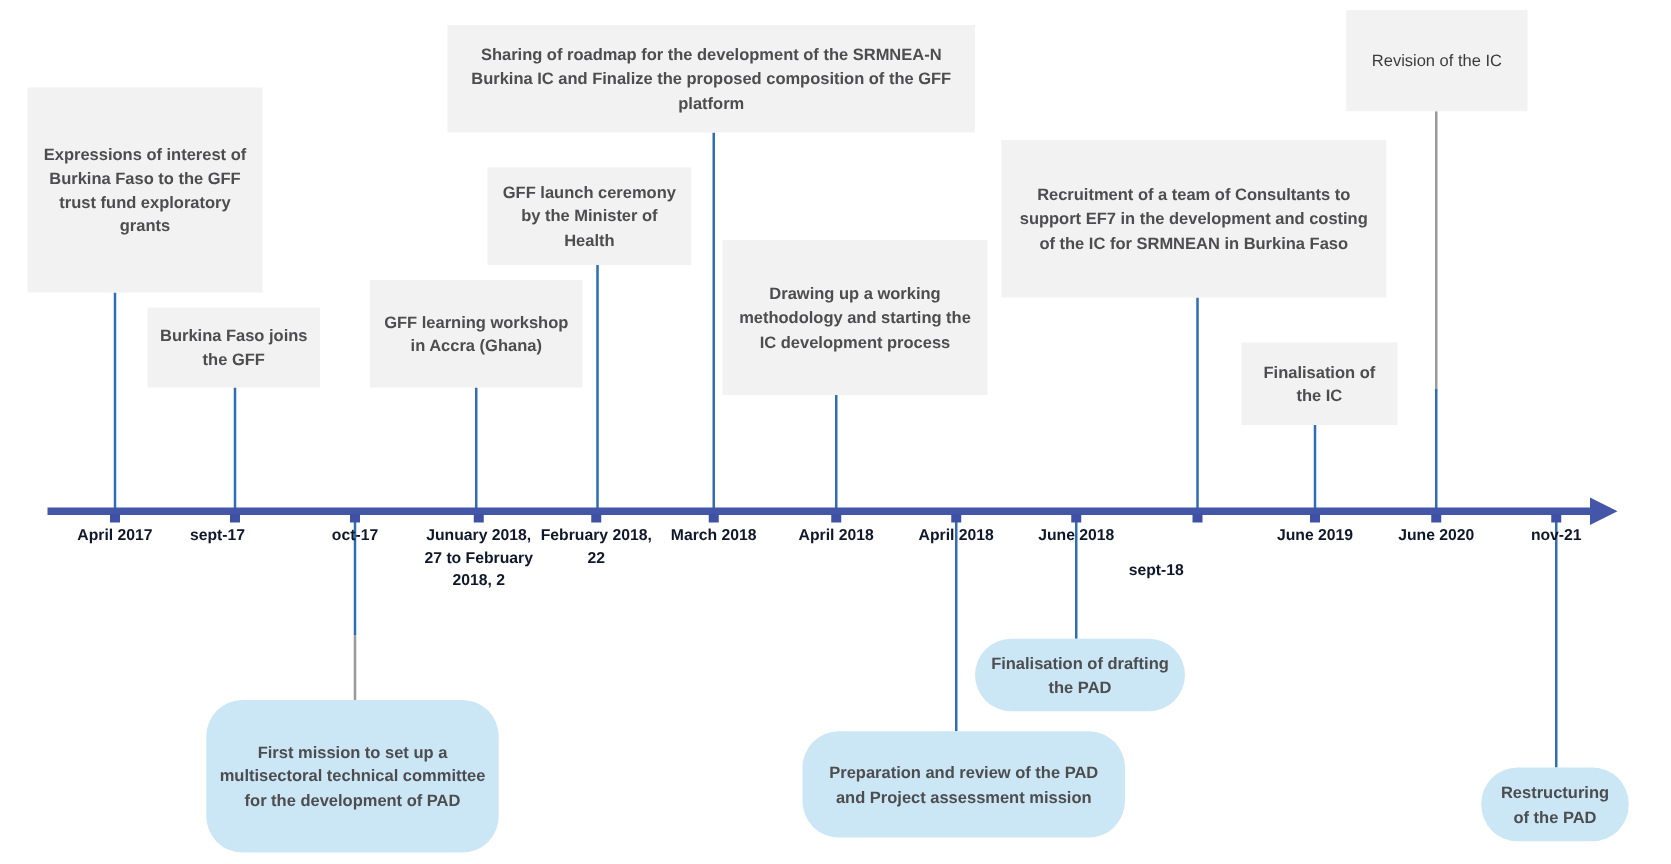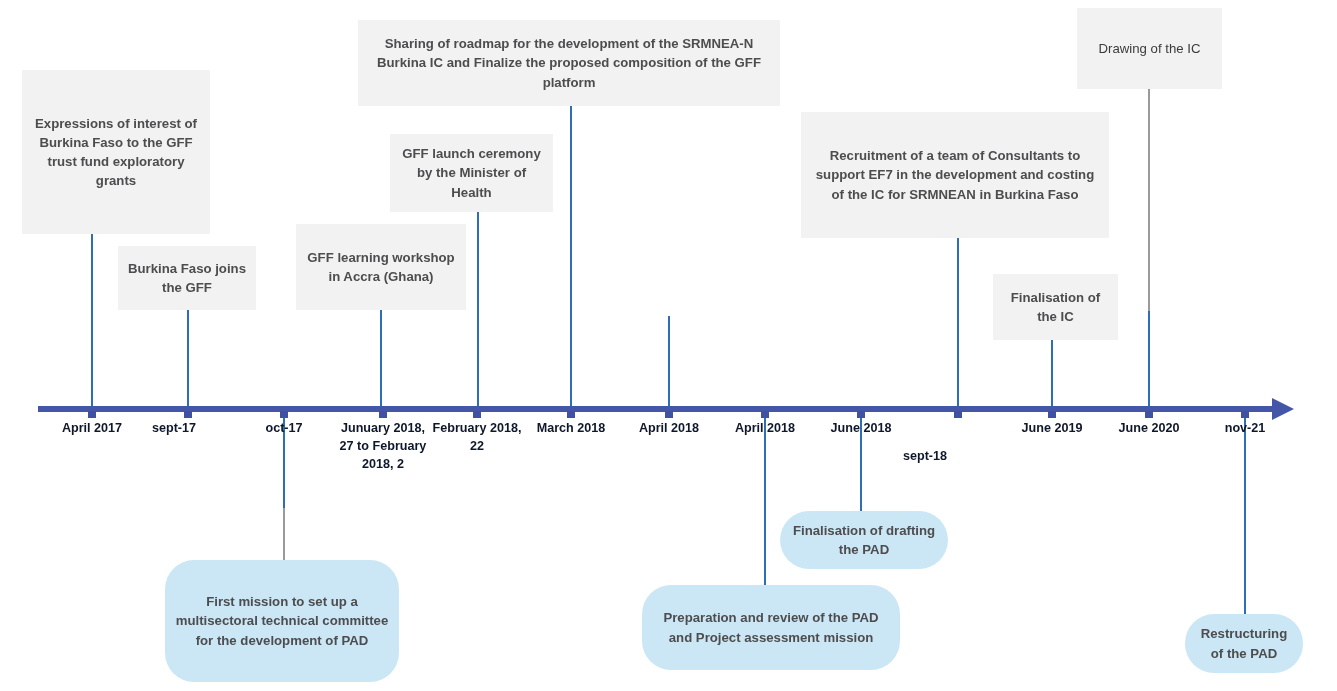--- a/index.html
+++ b/index.html
@@ -109,26 +109,27 @@
   <div class="box gray" style="left:22px; top:70px; width:188px; height:164px;">Expressions of interest of Burkina Faso to the GFF trust fund exploratory grants</div>
 
   <div class="box gray" style="left:118px; top:246px; width:138px; height:64px;">Burkina Faso joins the GFF</div>
 
   <div class="box gray" style="left:296px; top:224px; width:170px; height:86px;">GFF learning workshop in Accra (Ghana)</div>
 
   <div class="box gray" style="left:358px; top:20px; width:422px; height:86px;">Sharing of roadmap for the development of the SRMNEA-N Burkina IC and Finalize the proposed composition of the GFF platform</div>
 
   <div class="box gray" style="left:390px; top:134px; width:163px; height:78px;">GFF launch ceremony by the Minister of Health</div>
 
+  <div class="box gray" style="left:578px; top:192px; width:212px; height:124px;">Drawing up a working methodology and starting the IC development process</div>
 
   <div class="box gray" style="left:801px; top:112px; width:308px; height:126px;">Recruitment of a team of Consultants to support EF7 in the development and costing of the IC for SRMNEAN in Burkina Faso</div>
 
   <div class="box gray" style="left:993px; top:274px; width:125px; height:66px;">Finalisation of the IC</div>
 
-  <div class="box gray light-weight" style="left:1077px; top:8px; width:145px; height:81px;">Drawing of the IC</div>
+  <div class="box gray light-weight" style="left:1077px; top:8px; width:145px; height:81px;">Revision of the IC</div>
 
   <div class="box blue" style="left:165px; top:560px; width:234px; height:122px;">First mission to set up a multisectoral technical committee for the development of PAD</div>
 
   <div class="box blue" style="left:642px; top:585px; width:258px; height:85px;">Preparation and review of the PAD and Project assessment mission</div>
 
   <div class="box blue" style="left:780px; top:511px; width:168px; height:58px;">Finalisation of drafting the PAD</div>
 
   <div class="box blue" style="left:1185px; top:614px; width:118px; height:59px;">Restructuring of the PAD</div>
 
   <div class="axis-line"></div>

